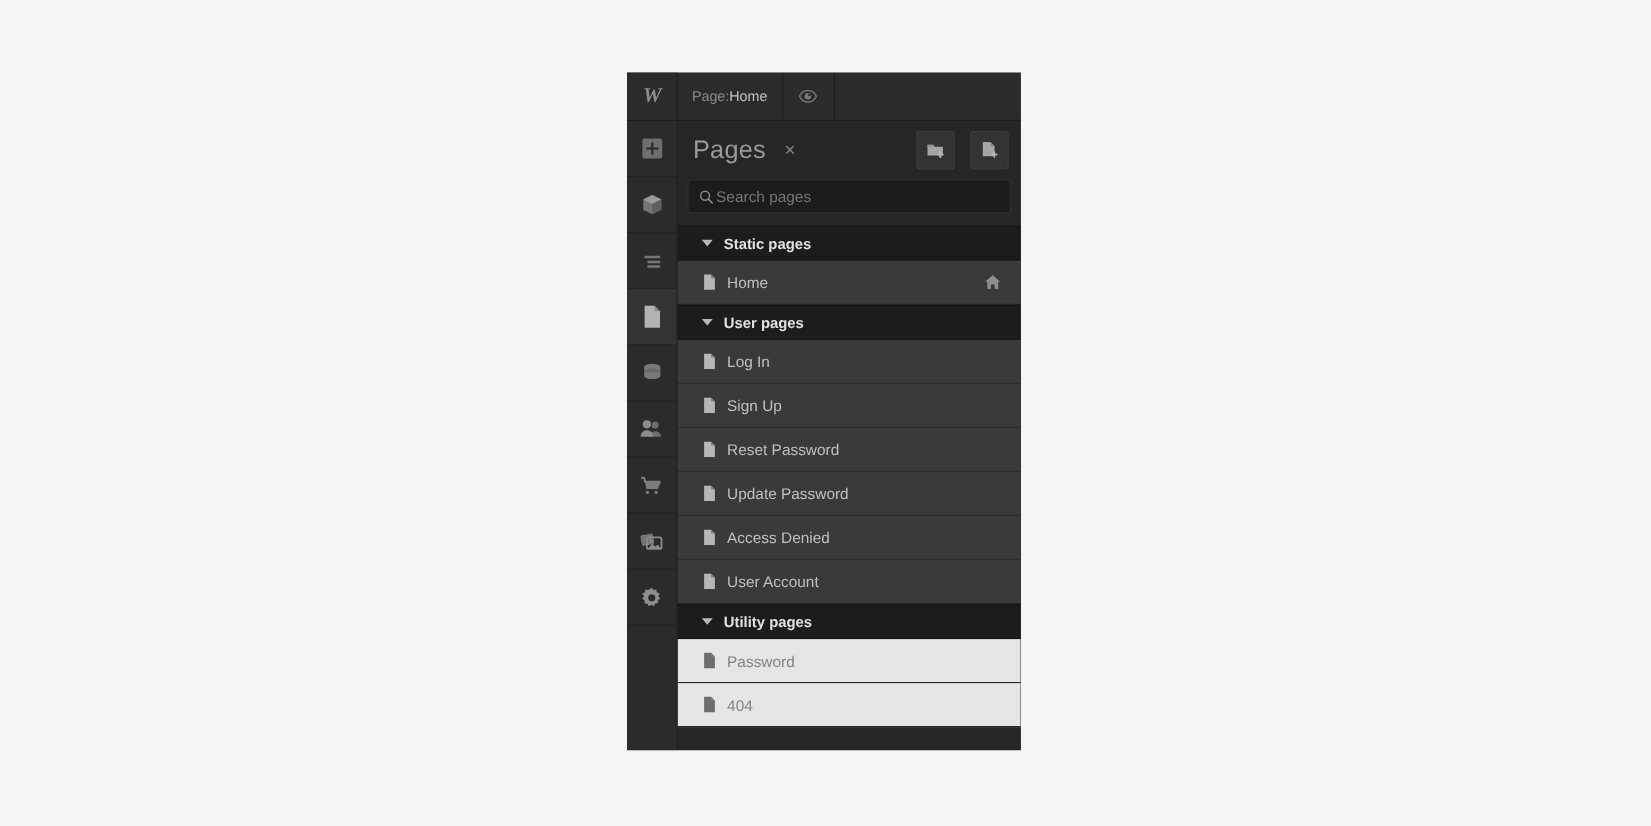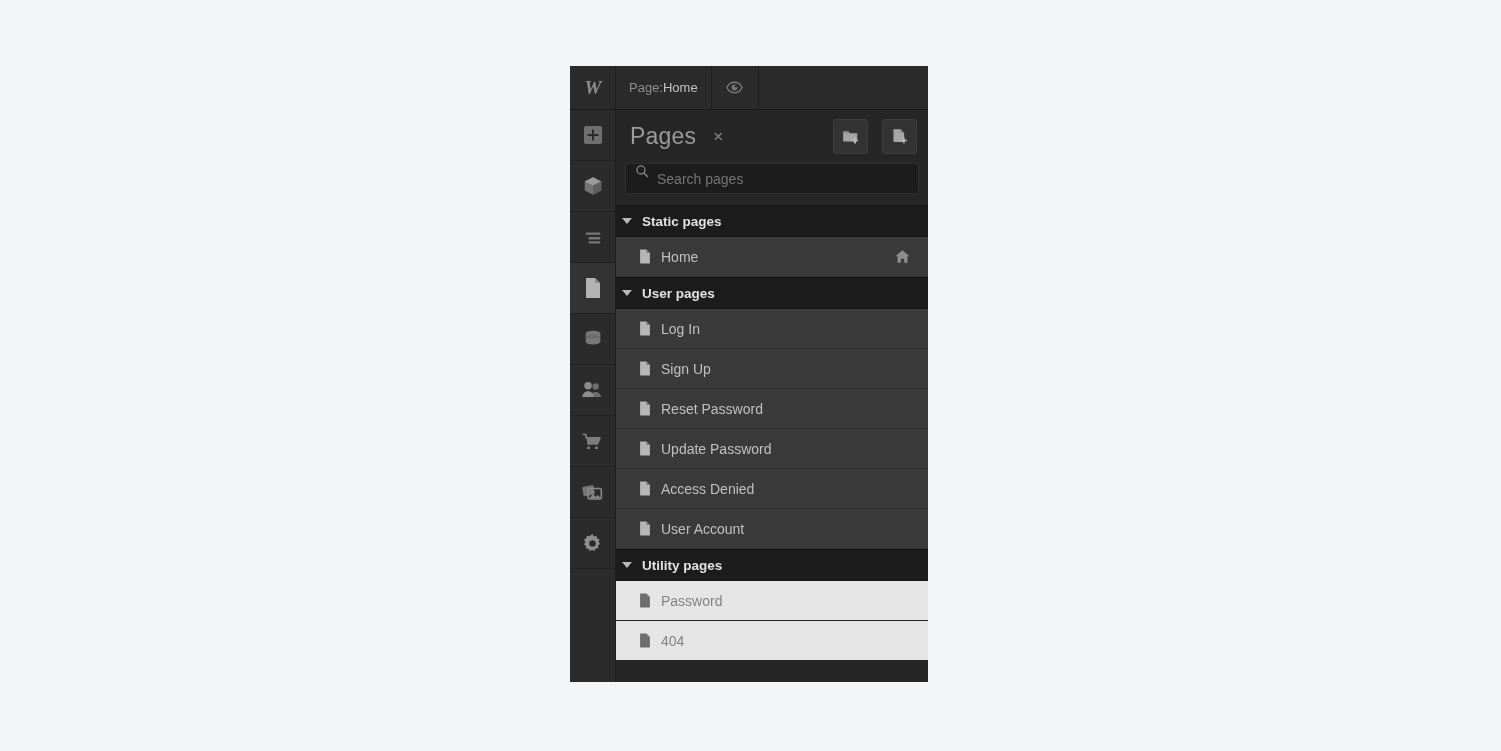--- a/index.html
+++ b/index.html
@@ -134,22 +134,23 @@
     color: #a0a0a0;
   }
 
   .search-wrap { padding: 0 9px 11px 9px; }
   .search-box {
     height: 29px;
     background: #1c1c1c;
     border: 1px solid #303030;
     border-radius: 3px;
     display: flex;
+    align-items: center;
     padding: 0 9px;
-    gap: 6px;
+    gap: 0;
   }
   .search-box input {
     flex: 1;
     background: transparent;
     border: none;
     outline: none;
     color: #b5b5b5;
     font-size: 14px;
     font-family: "Liberation Sans", sans-serif;
   }
@@ -158,21 +159,21 @@
   .list {
     flex: 1;
     overflow: hidden;
     position: relative;
   }
 
   .section-header {
     height: 30px;
     display: flex;
     align-items: center;
-    padding-left: 6px;
+    padding-left: 22px;
     gap: 10px;
     background: #1c1c1c;
     border-top: 1px solid #151515;
     border-bottom: 1px solid #151515;
   }
   .section-header .caret {
     width: 0; height: 0;
     border-left: 5px solid transparent;
     border-right: 5px solid transparent;
     border-top: 6px solid #b9b9b9;

